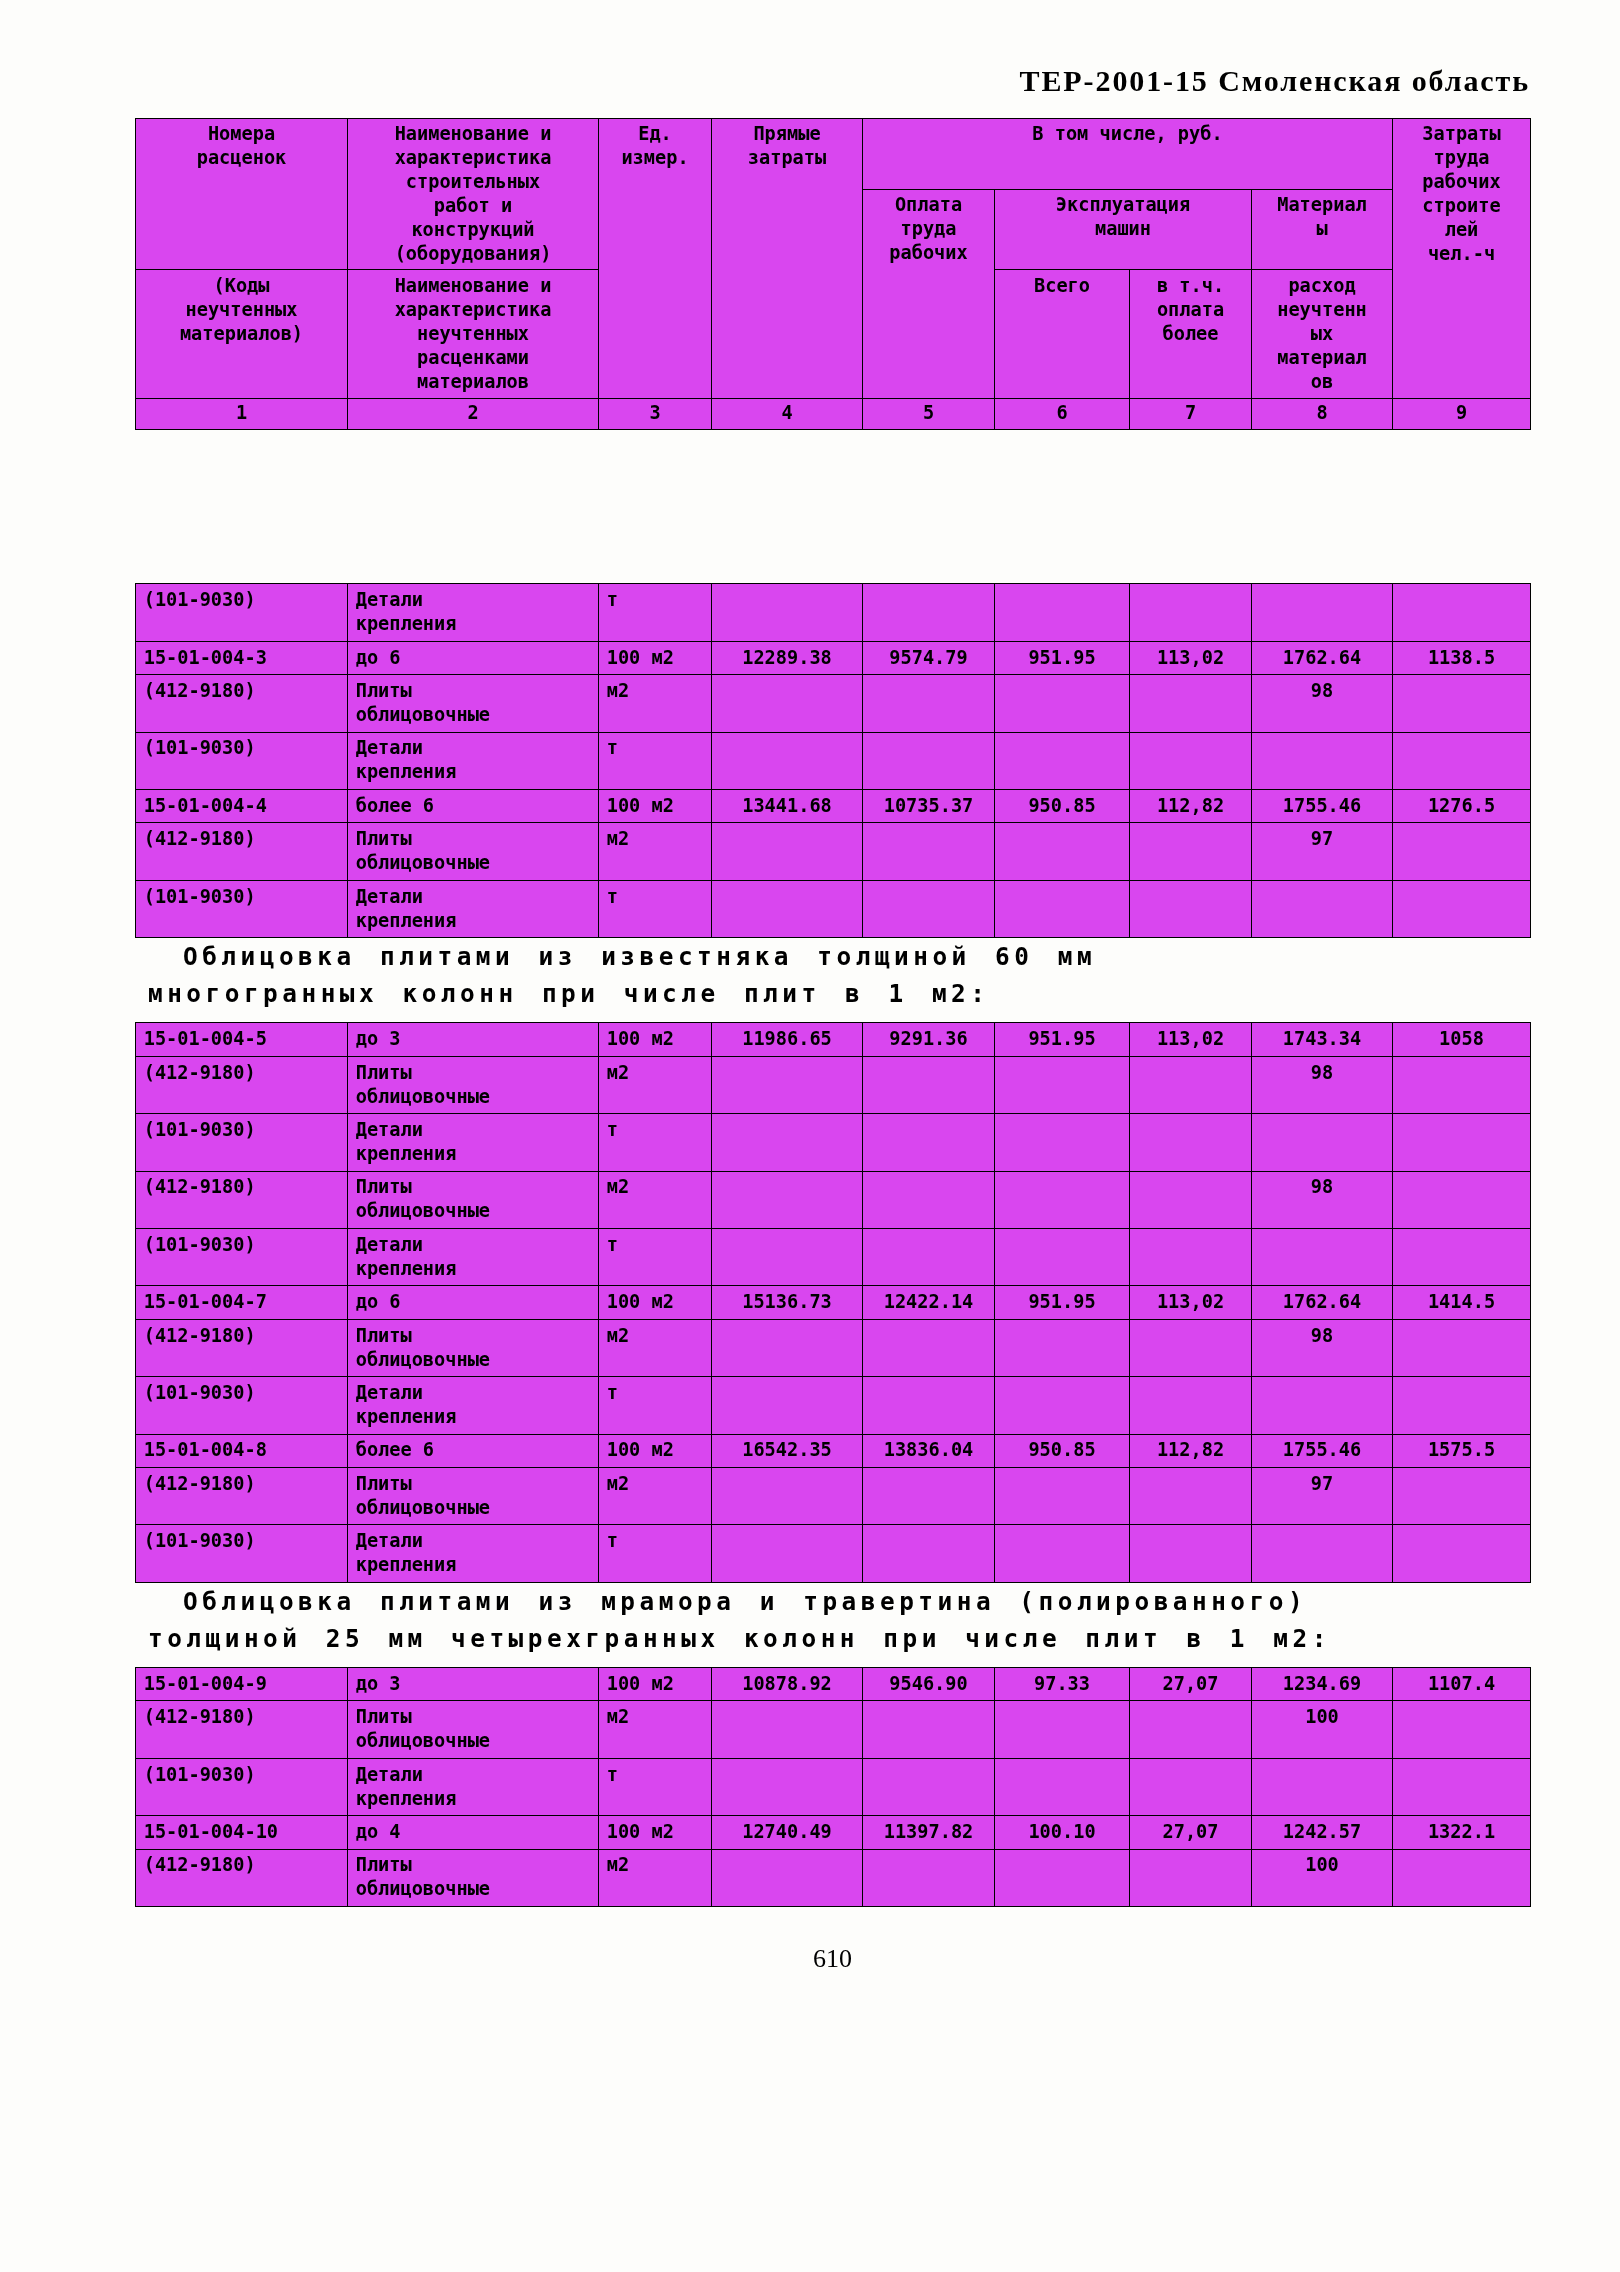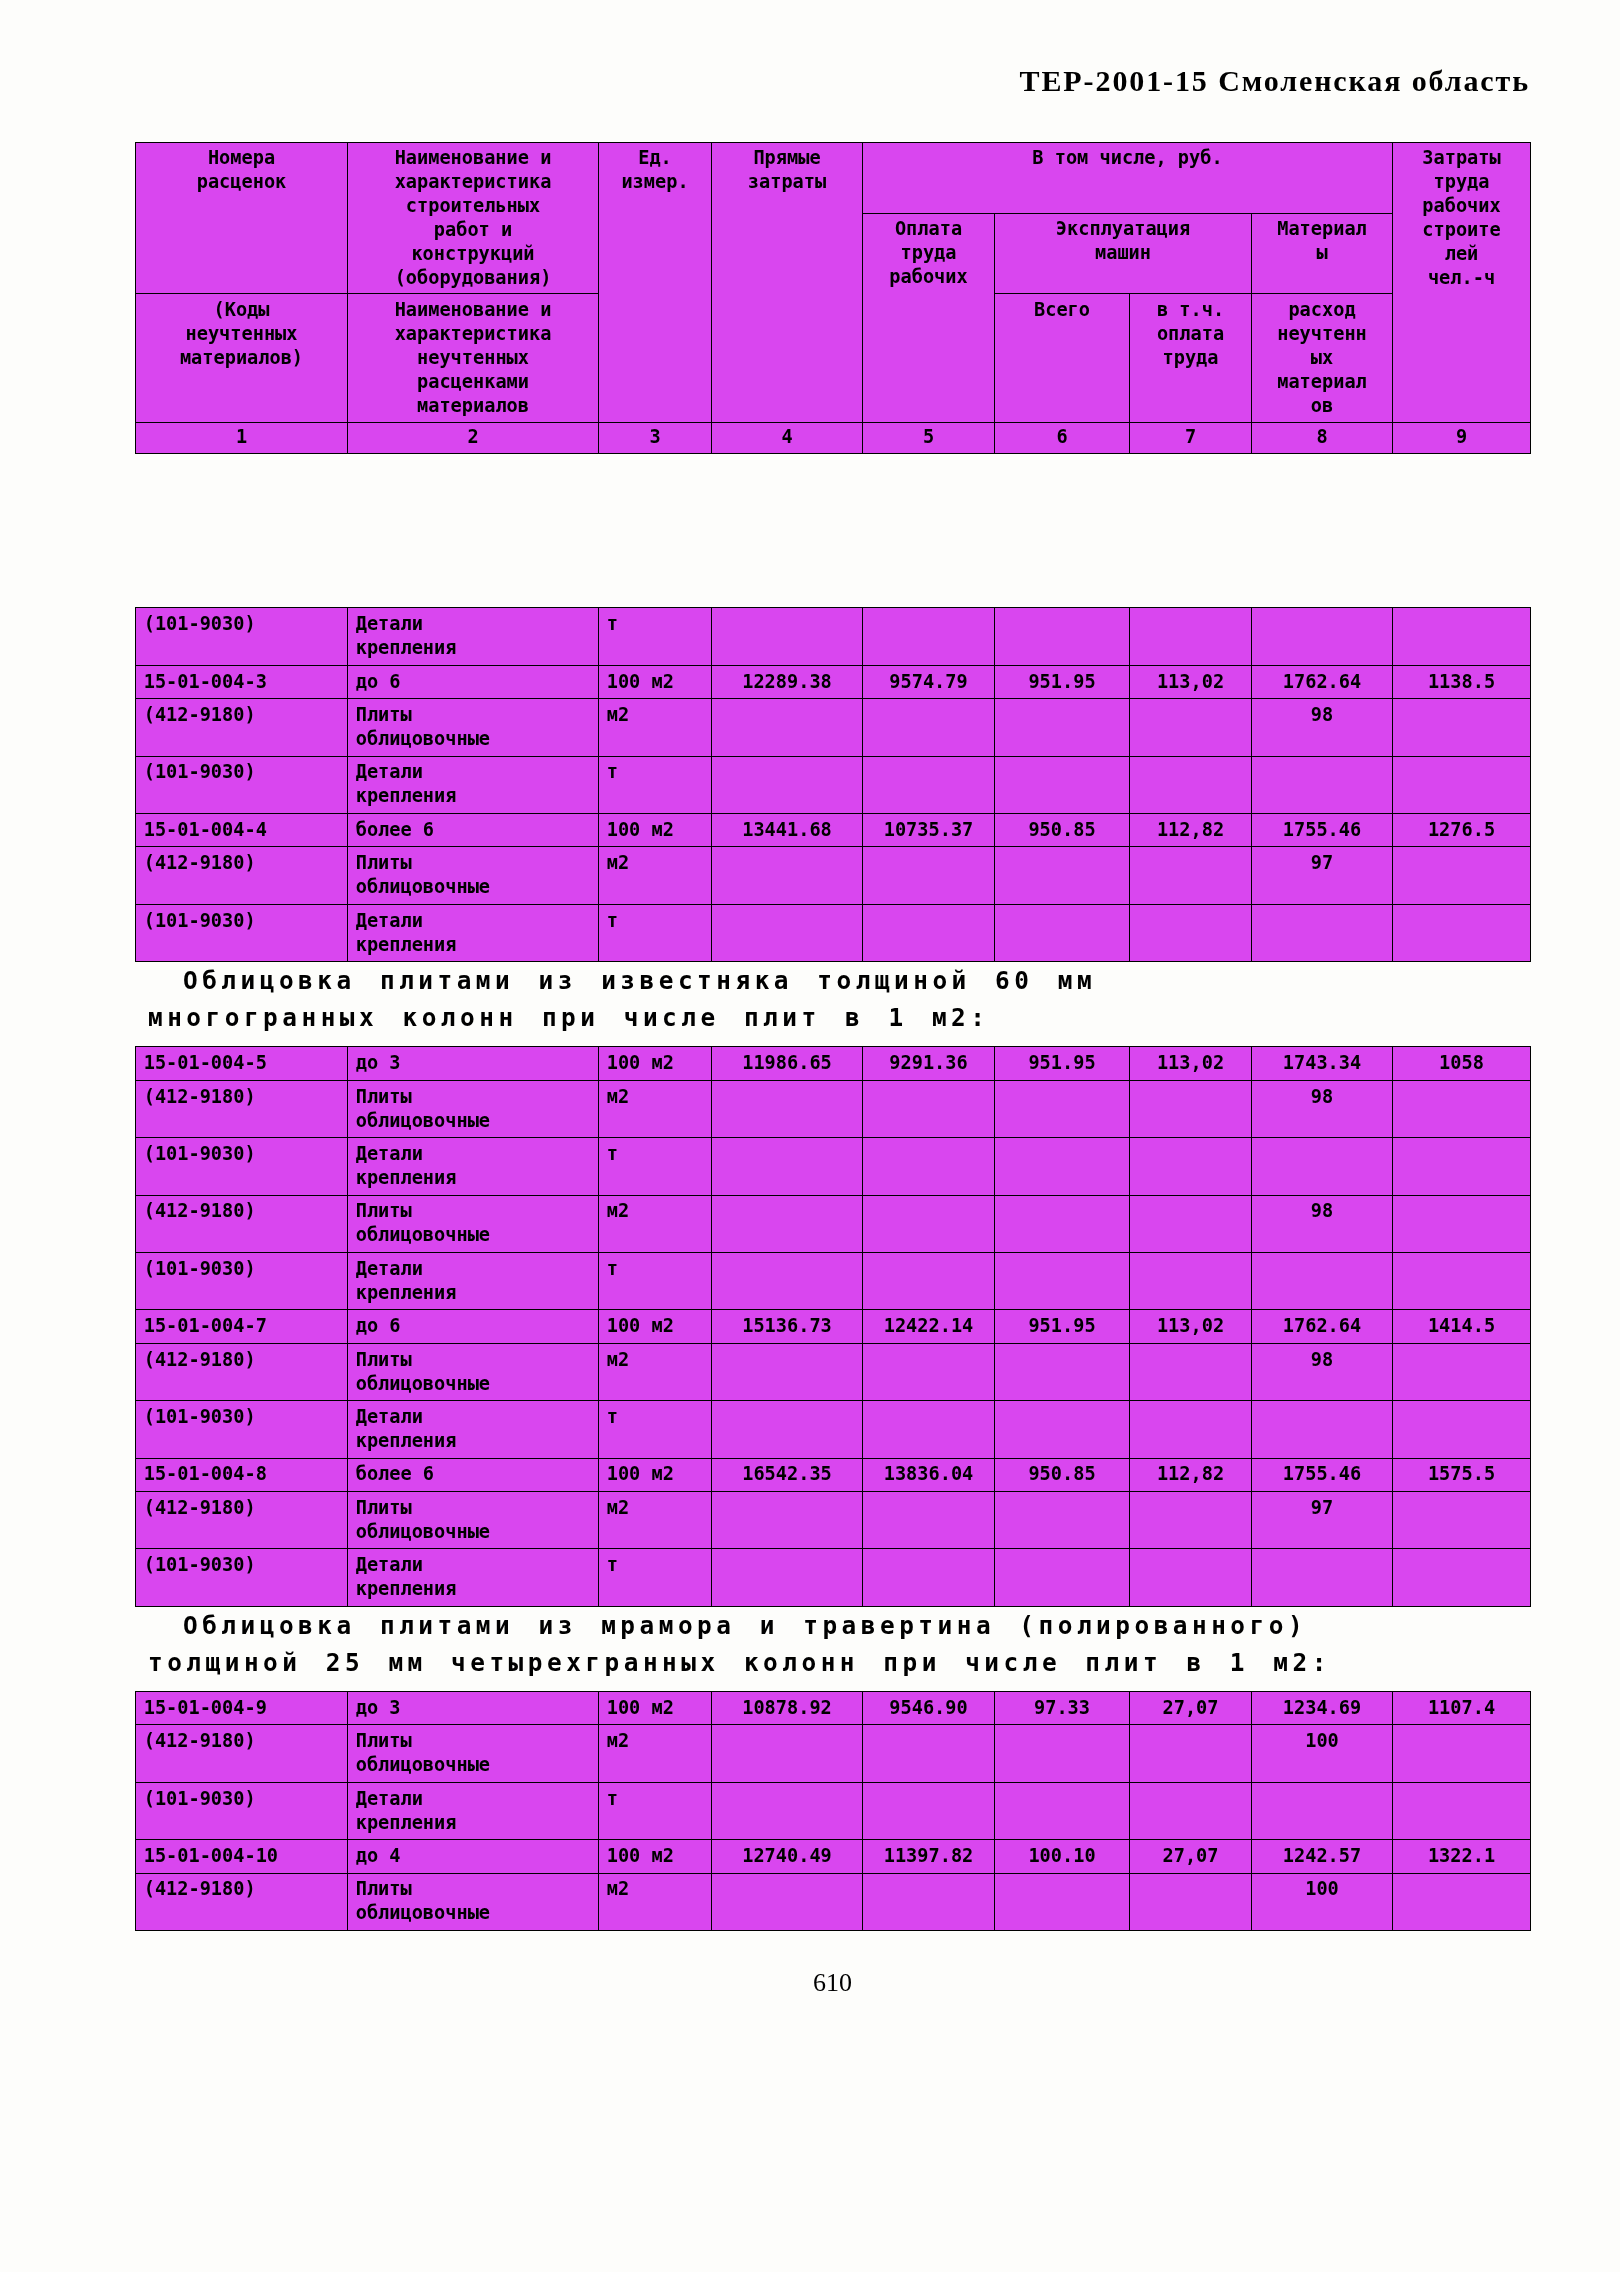--- a/index.html
+++ b/index.html
@@ -18,21 +18,21 @@
     padding: 64px 90px 39px 135px;
   }
   .content { width: 1395px; }
 
   .doc-title {
     font-family: "Liberation Serif", serif;
     font-weight: bold;
     font-size: 30px;
     letter-spacing: 1.9px;
     text-align: right;
-    margin-bottom: 44px;
+    margin-bottom: 20px;
     white-space: nowrap;
   }
 
   table.grid {
     border-collapse: collapse;
     table-layout: fixed;
     width: 1395px;
     background: #d946ef;
     padding-left: 21px;
   }
@@ -152,21 +152,21 @@
 неучтенных
 материалов)</td>
           <td>Наименование и
 характеристика
 неучтенных
 расценками
 материалов</td>
           <td>Всего</td>
           <td>в т.ч.
 оплата
-труда</td>
+более</td>
           <td>расход
 неучтенн
 ых
 материал
 ов</td>
         </tr>
         <tr class="hr4">
           <td>1</td>
           <td>2</td>
           <td>3</td>

